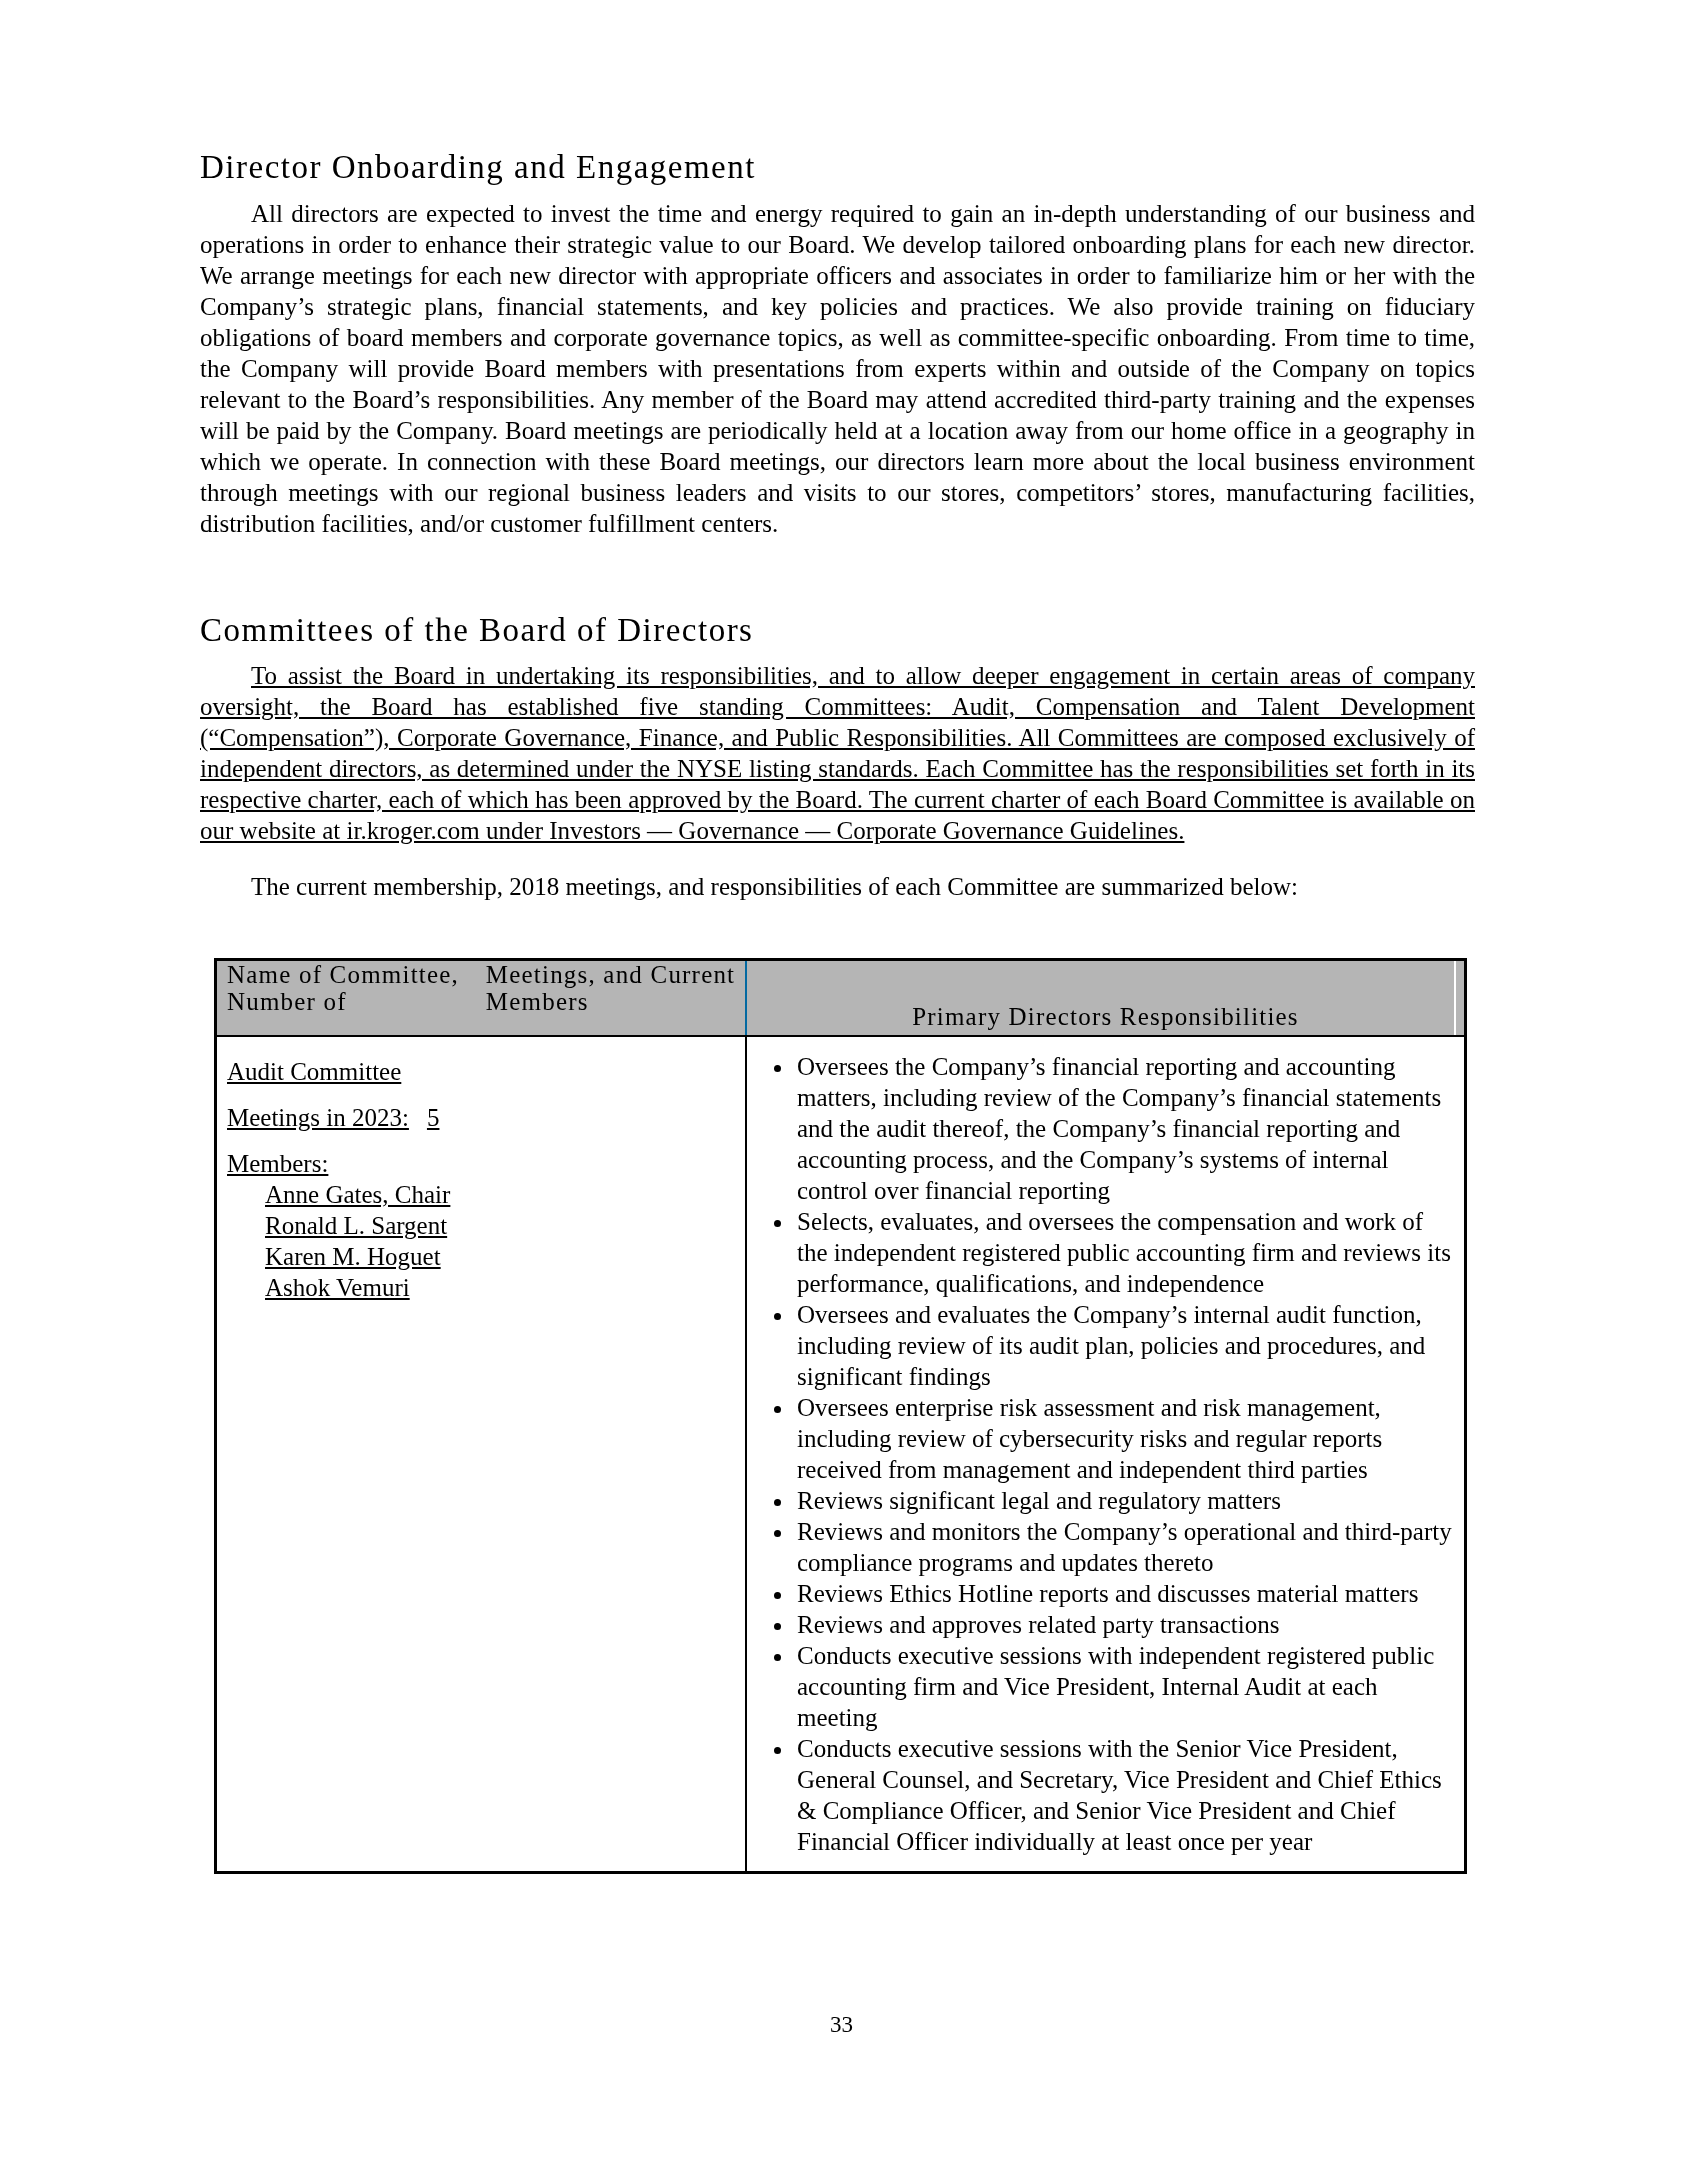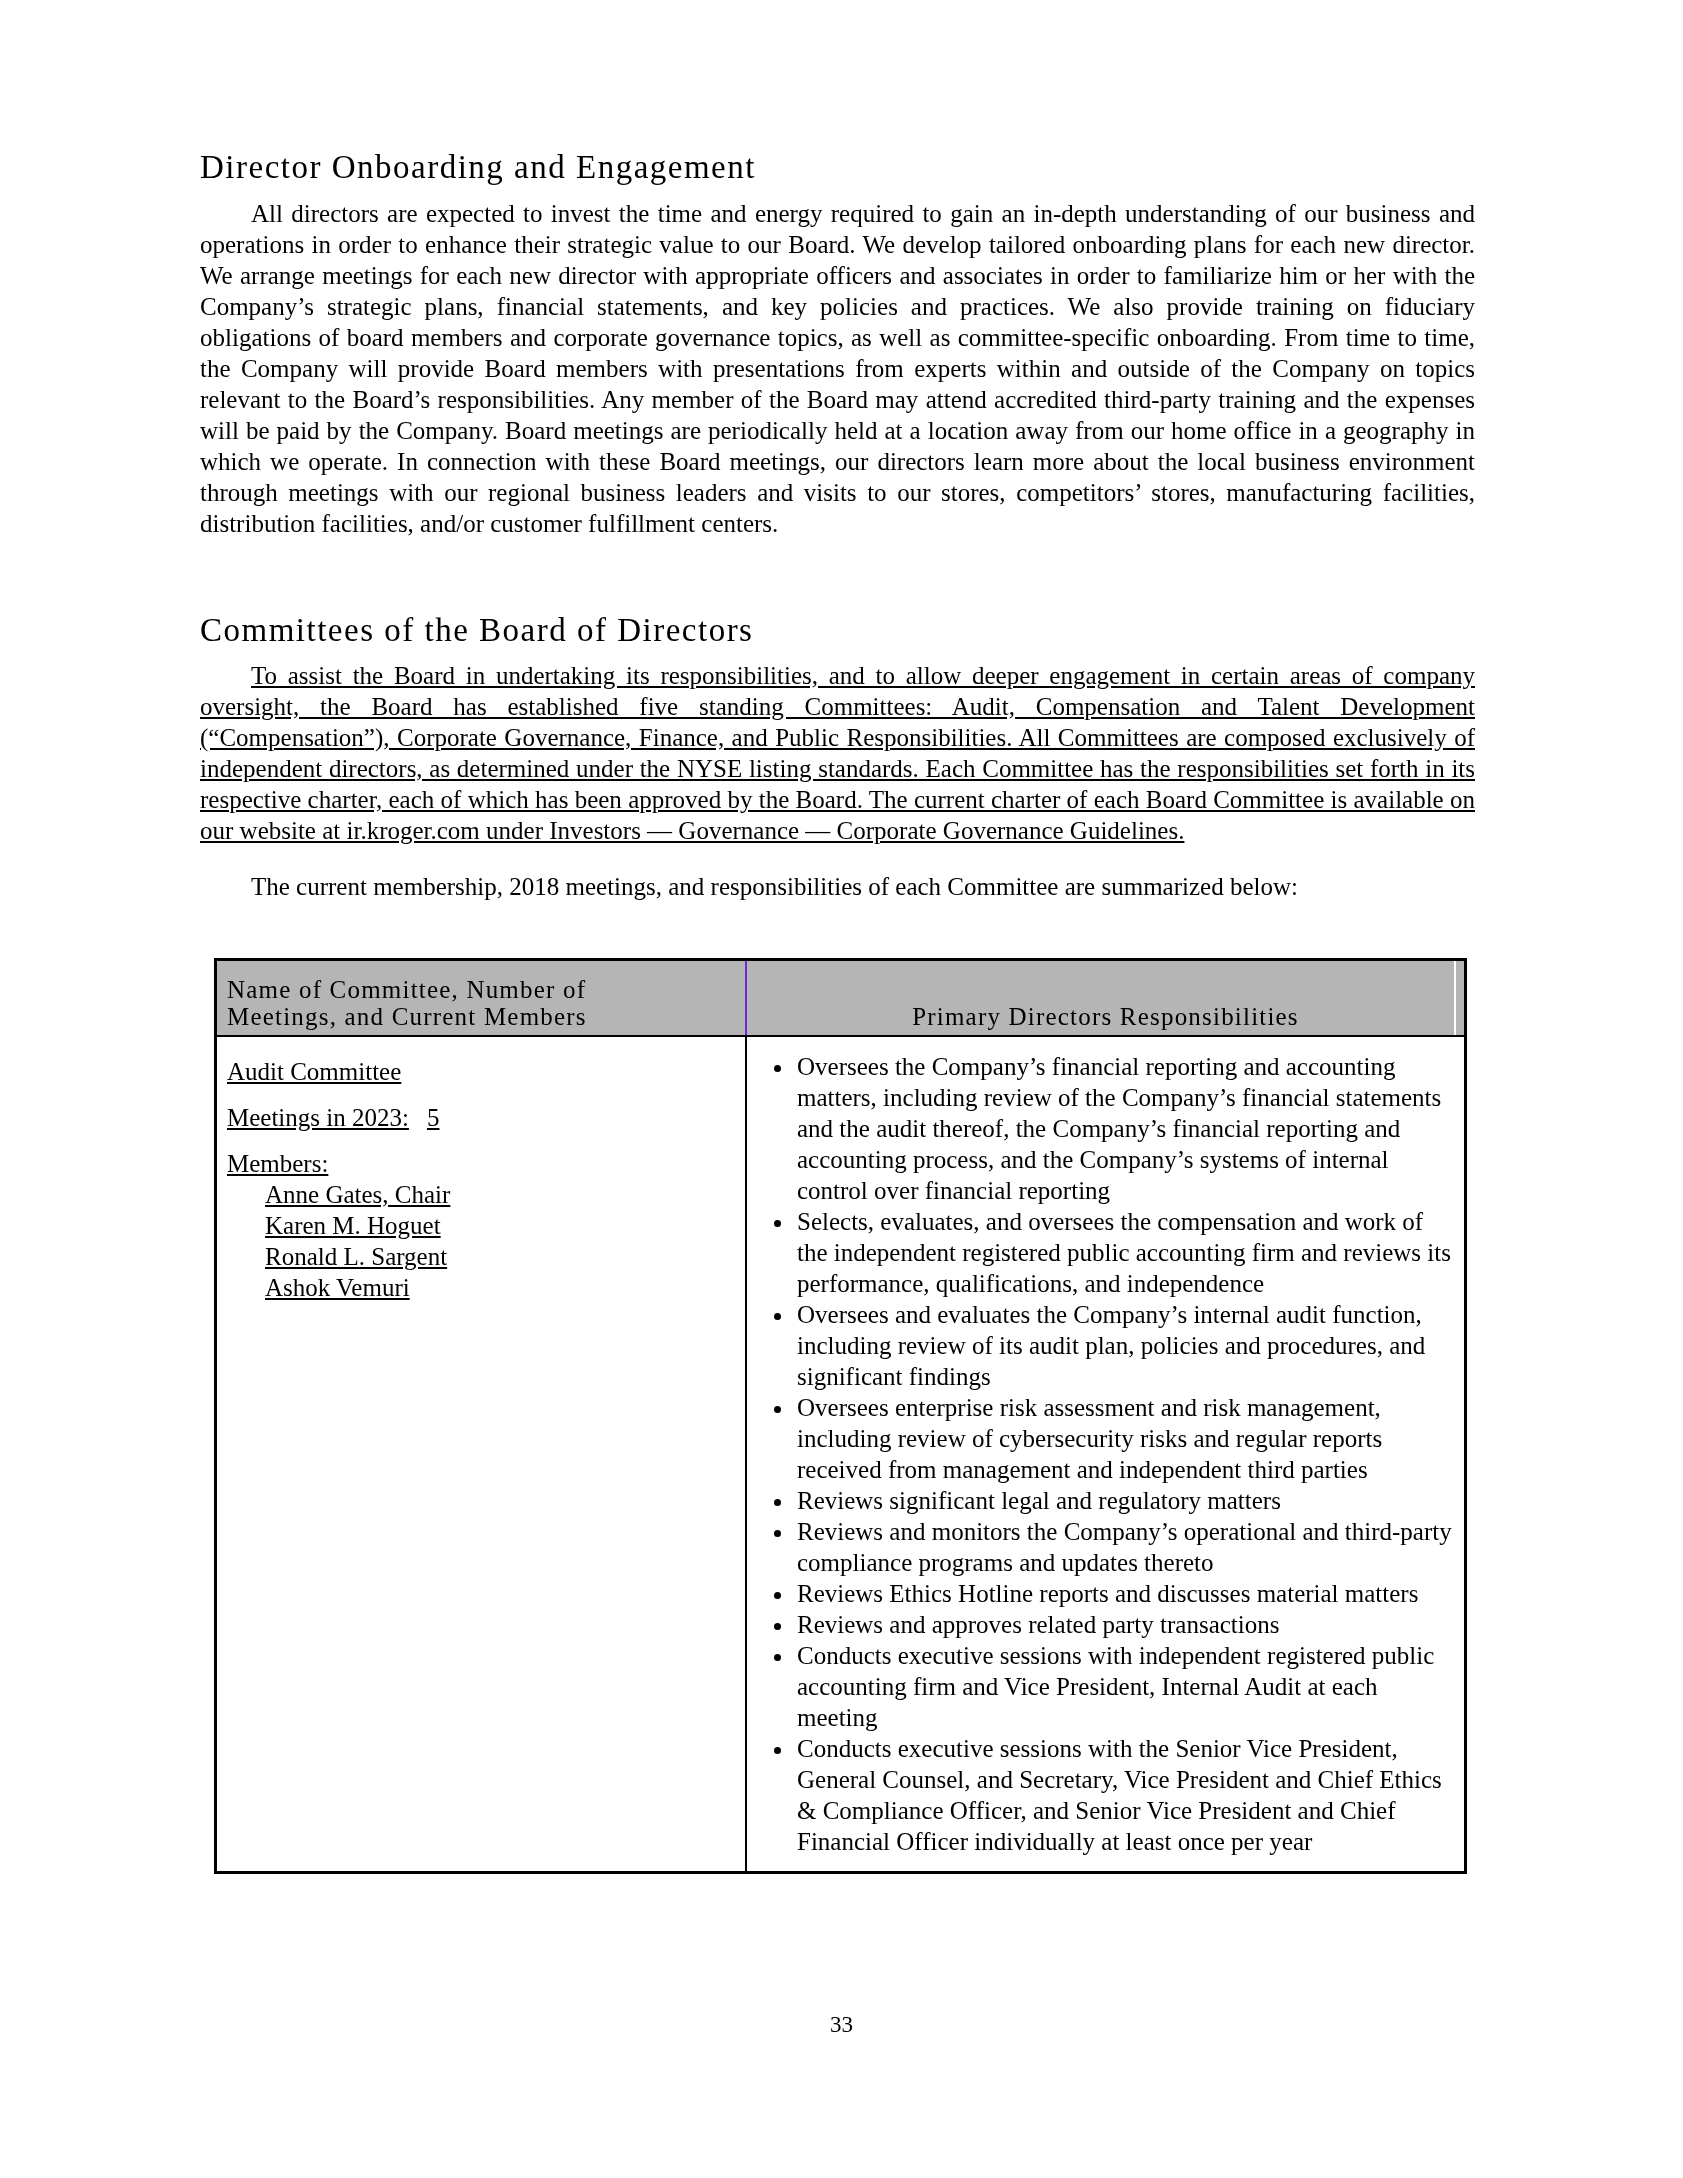--- a/index.html
+++ b/index.html
@@ -51,23 +51,23 @@
     position: relative;
     display: flex;
     height: 76px;
     background: #b5b5b5;
     border-bottom: 2px solid #000000;
     box-sizing: border-box;
   }
   .t-h-col1 {
     width: 530px;
     box-sizing: border-box;
-    border-right: 2px solid #6d28d9;
+    border-right: 2px solid #0369a1;
     display: flex;
-    flex-direction: column;
+    flex-direction: row;
     justify-content: flex-end;
     padding: 0 0 5px 10px;
     line-height: 27px;
     letter-spacing: 1.2px;
   }
   .t-h-col2 {
     flex: 1;
     display: flex;
     align-items: flex-end;
     justify-content: center;
@@ -152,22 +152,22 @@
 
     <div class="t-body">
 
       <div class="t-b-col1">
         <div class="committee-name">Audit Committee</div>
         <div class="meetings-line">
           <span>Meetings in 2023:</span><span class="meetings-count">5</span>
         </div>
         <div class="members-label">Members:</div>
         <div class="member-line">Anne Gates, Chair</div>
+        <div class="member-line">Ronald L. Sargent</div>
         <div class="member-line">Karen M. Hoguet</div>
-        <div class="member-line">Ronald L. Sargent</div>
         <div class="member-line">Ashok Vemuri</div>
       </div>
 
       <div class="t-b-col2">
         <ul class="resp-list">
           <li>Oversees the Company’s financial reporting and accounting matters, including review of the Company’s financial statements and the audit thereof, the Company’s financial reporting and accounting process, and the Company’s systems of internal control over financial reporting</li>
           <li>Selects, evaluates, and oversees the compensation and work of the independent registered public accounting firm and reviews its performance, qualifications, and independence</li>
           <li>Oversees and evaluates the Company’s internal audit function, including review of its audit plan, policies and procedures, and significant findings</li>
           <li>Oversees enterprise risk assessment and risk management, including review of cybersecurity risks and regular reports received from management and independent third parties</li>
           <li>Reviews significant legal and regulatory matters</li>

